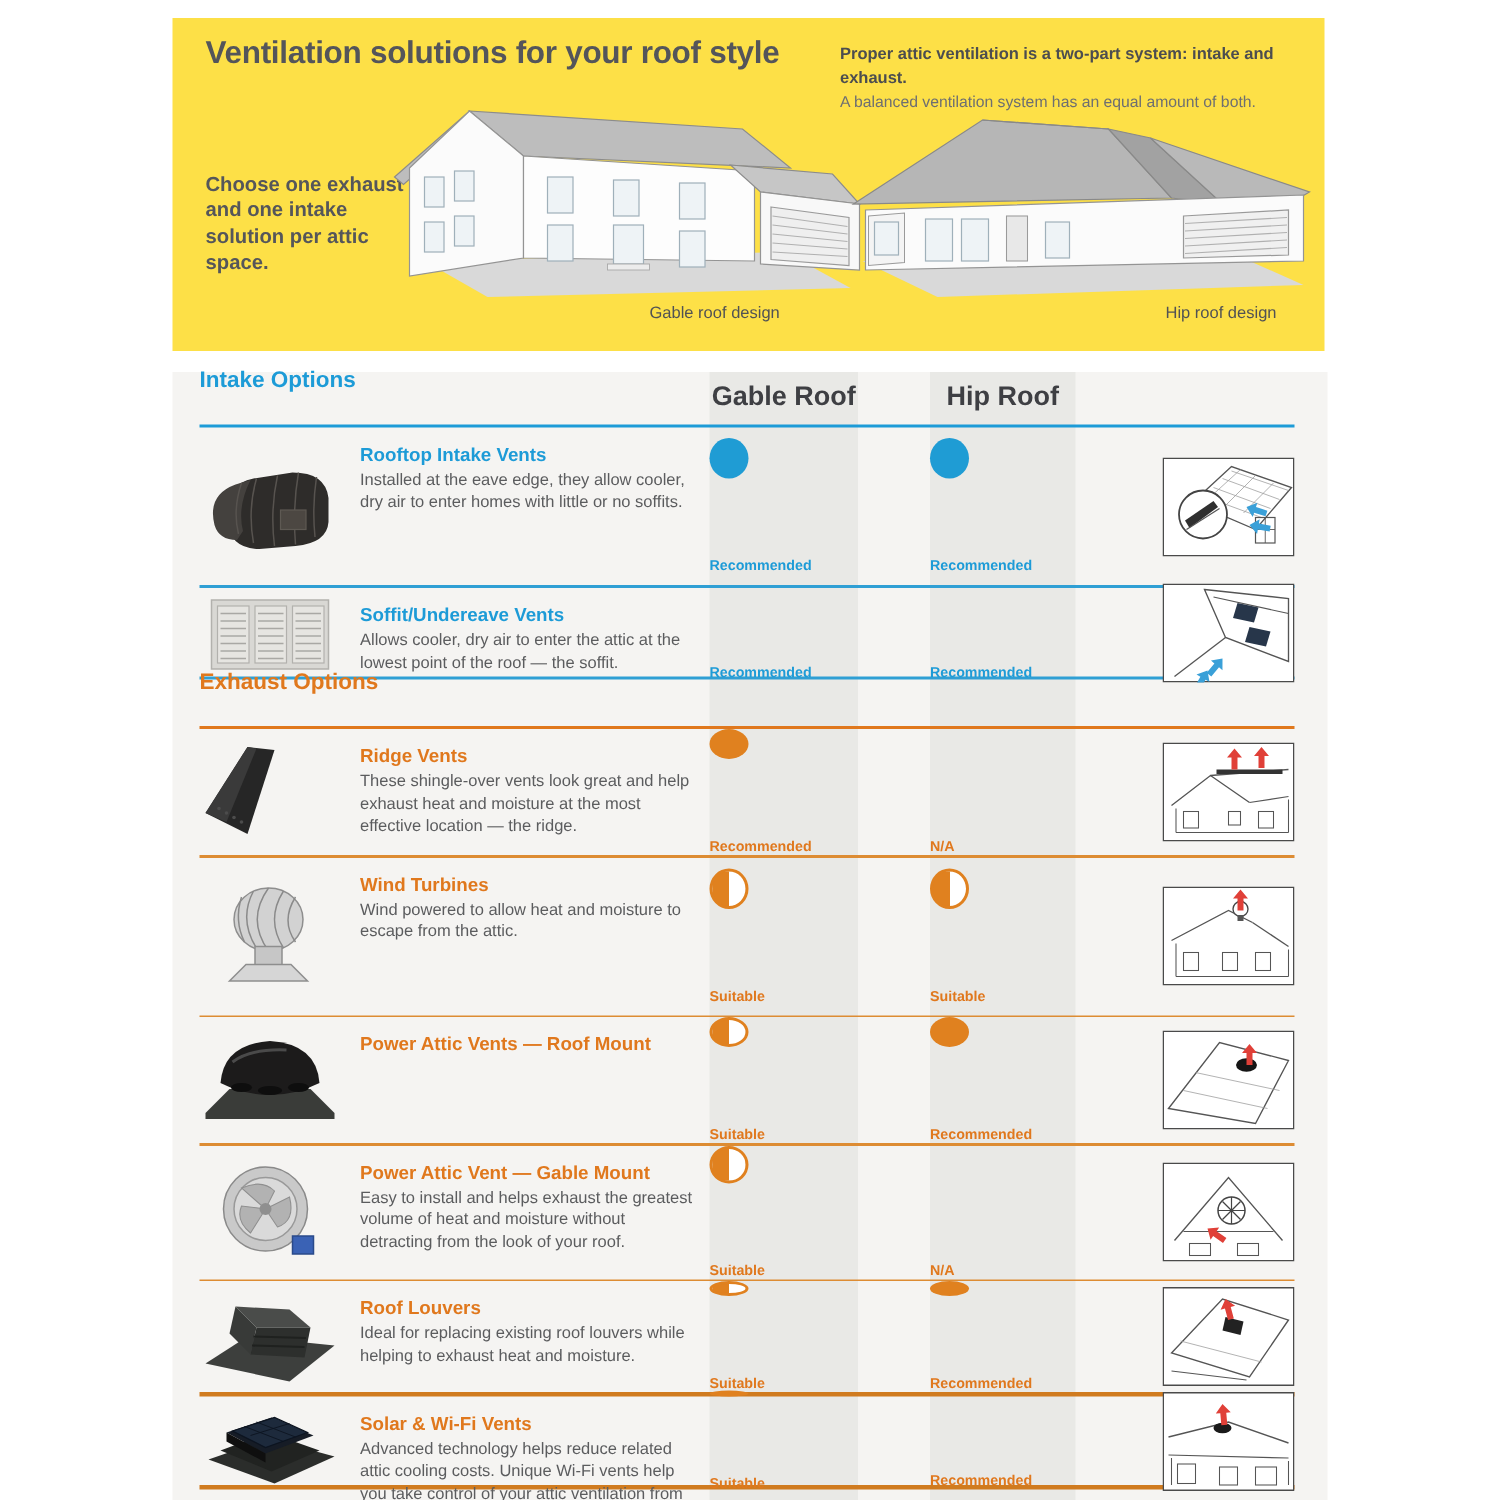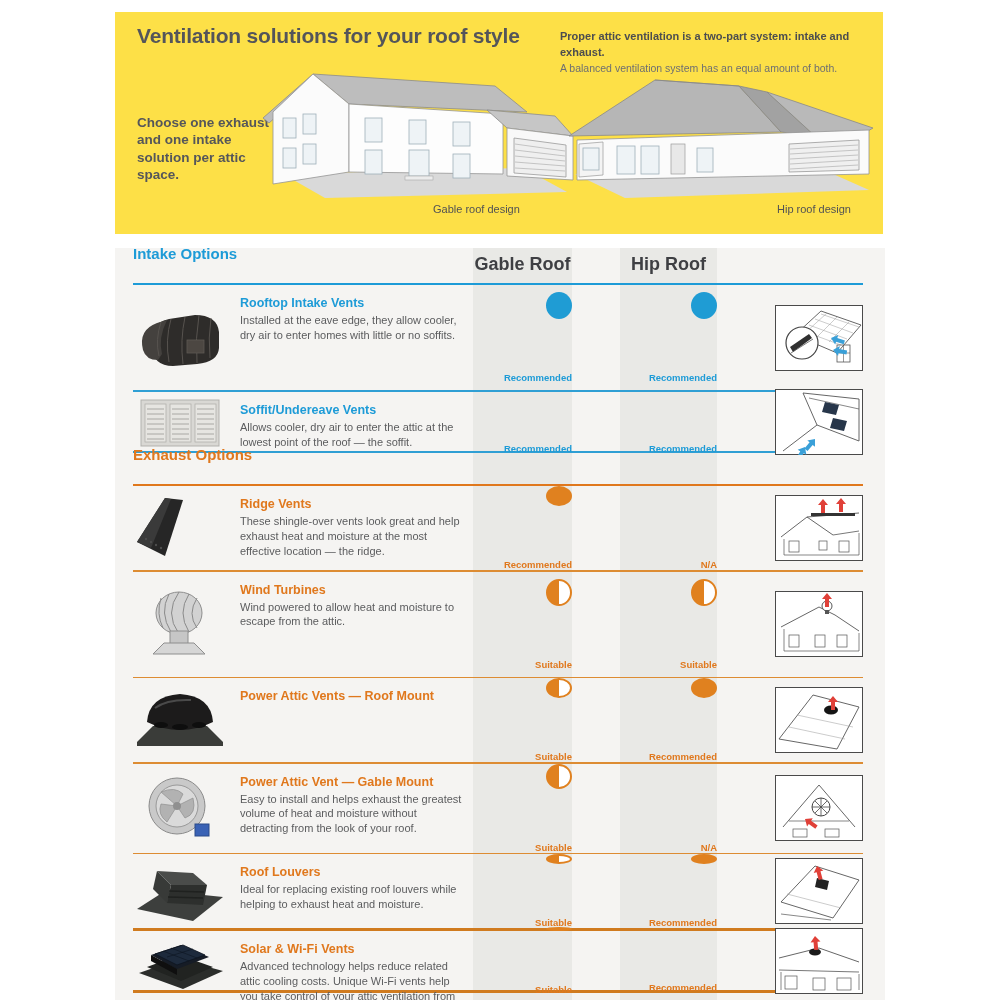--- a/index.html
+++ b/index.html
@@ -45,21 +45,21 @@
   .d-or   { height:1.5px; background:#dd8c33; }
   .d-or-thick { height:3px; background:#d07b1f; }
 
   .thumb { position:absolute; left:16px; top:50%; transform:translateY(-50%); width:98px; height:72px; }
   .rowtext { position:absolute; left:125px; top:11px; width:228px; }
   .product-name { font-size:12.5px; font-weight:bold; margin-bottom:3px; }
   .intake .product-name { color:#1d9bd7; }
   .exhaust .product-name { color:#e0781d; }
   .product-desc { font-size:11px; color:#5b5c5e; line-height:1.35; }
 
-  .st { position:absolute; top:0; height:100%; display:flex; flex-direction:column; align-items:flex-end; justify-content:center;gap:44px; }
+  .st { position:absolute; top:0; height:100%; display:flex; flex-direction:column; align-items:flex-start; justify-content:center;gap:44px; }
   .st.gable { left:358px; width:99px; }
   .st.hip   { left:505px; width:97px; }
   .marker { width:26px; height:27px; border-radius:50%; }
   .intake .marker-full { background:#1f9cd4; }
   .exhaust .marker-full { background:#e0811f; }
   .exhaust .marker-half { border:2px solid #e0811f; background:linear-gradient(90deg,#e0811f 0 50%, #ffffff 50% 100%); }
   .marker-na { visibility:hidden; }
   .status-label { margin-top:9px; font-size:9.5px; font-weight:bold; }
   .intake .status-label { color:#1d9bd7; }
   .exhaust .status-label { color:#e0781d; }

